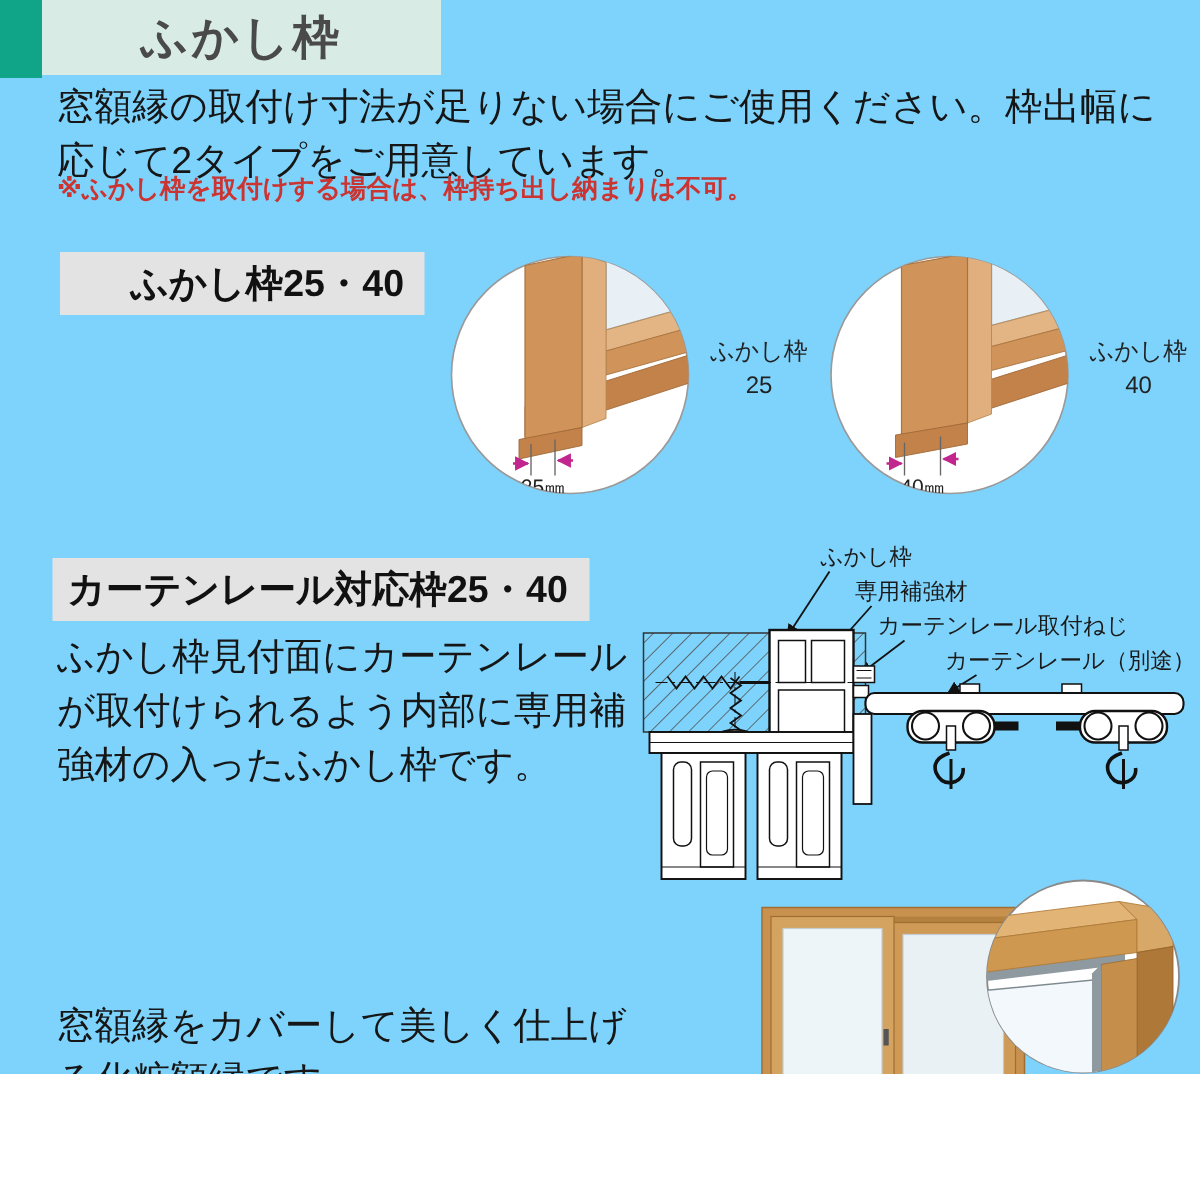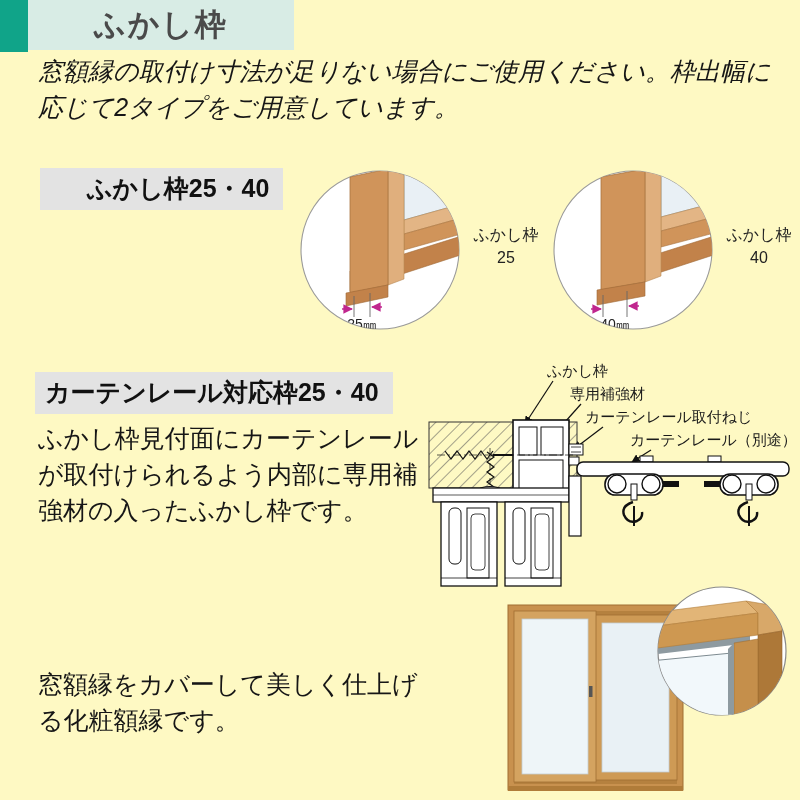--- a/index.html
+++ b/index.html
@@ -4,22 +4,22 @@
 <style>
   * { margin: 0; padding: 0; box-sizing: border-box; }
   html, body { background: #ffffff; }
   body {
     font-family: "Liberation Sans", "DejaVu Sans", sans-serif;
     color: #1a1a1a;
   }
   .page {
     position: relative;
     width: 800px;
-    height: 800px;
-    background: #fef9c3;
+    height: 716px;
+    background: #7dd3fc;
     overflow: hidden;
   }
   
   .teal-block {
     position: absolute; left: 0; top: 0;
     width: 28px; height: 52px;
     background: #10A489;
   }
   .title-banner {
     position: absolute; left: 28px; top: 0;
@@ -27,21 +27,21 @@
     background: #D8ECE5;
     display: flex; align-items: center; justify-content: center;
   }
   .page-title {
     font-size: 31px; font-weight: bold; color: #4a4a4a;
     letter-spacing: 2px;
   }
   
   .intro {
     position: absolute; left: 38px; top: 54px; width: 745px;
-    font-size: 25px; line-height: 1.42; font-weight: 500; color: #161616; font-style: italic;
+    font-size: 25px; line-height: 1.42; font-weight: 500; color: #161616;
   }
   .red-notes {
     position: absolute; left: 38px; top: 114px;
     font-size: 17px; line-height: 1.4; font-weight: bold; color: #CB3431;
   }
   .sec-heading {
     position: absolute;
     display: inline-block;
     background: #E3E3E3;
     color: #111;
@@ -81,20 +81,21 @@
 
 <div class="page">
 
   <div class="teal-block"></div>
   <div class="title-banner">
     <span class="page-title">ふかし枠</span>
   </div>
 
   <div class="intro">窓額縁の取付け寸法が足りない場合にご使用ください。枠出幅に応じて2タイプをご用意しています。</div>
   <div class="red-notes">
+    <div>※ふかし枠を取付けする場合は、枠持ち出し納まりは不可。</div>
   </div>
 
   <div class="sec-heading" id="h-fukashi">ふかし枠25・40</div>
 
   <div class="circle-diagram" id="diag-25">
     <svg width="175" height="180" viewBox="0 0 175 180">
       <defs>
         <clipPath id="clip25">
             <circle cx="88" cy="85" r="79"></circle>
           </clipPath>

